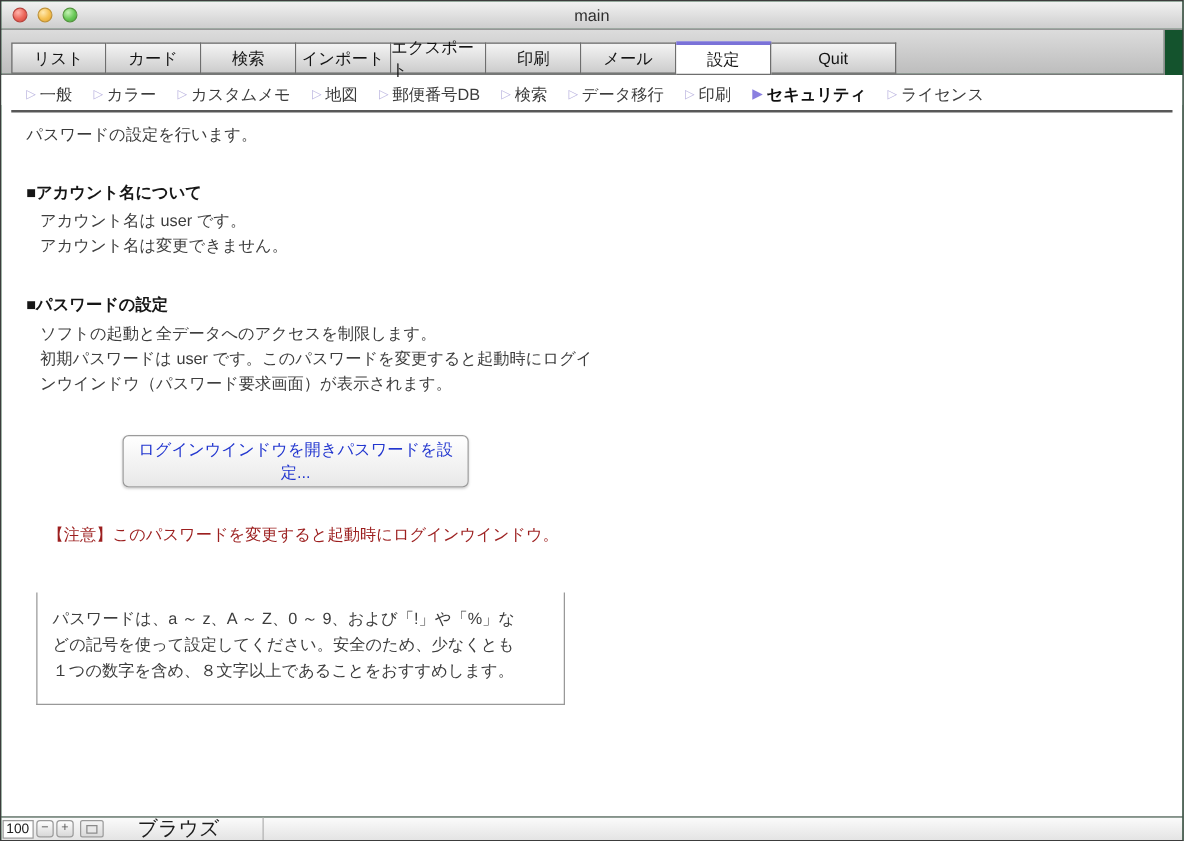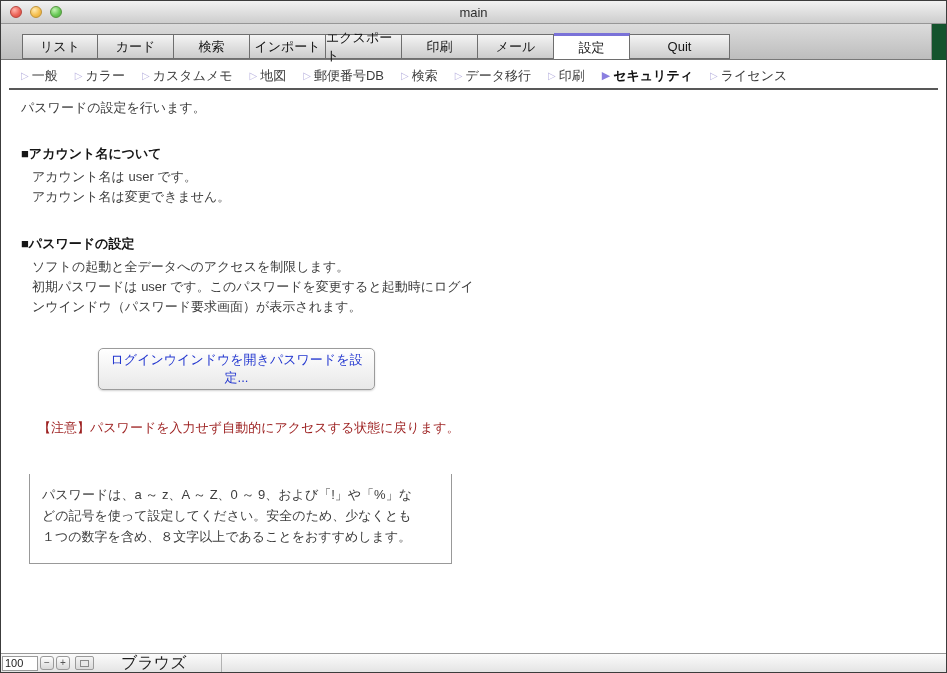--- a/index.html
+++ b/index.html
@@ -34,21 +34,21 @@
   }
 
   
   .tabbar {
     height: 36px; flex: 0 0 36px;
     width: 931px;
     background: linear-gradient(#dcdcdc, #bdbdbd);
     border-bottom: 1px solid #787878;
     border-right: 1px solid #8d8d8d;
     display: flex; align-items: flex-end;
-    padding-left: 21px;
+    padding-left: 8px;
     position: relative; z-index: 3;
   }
   .tab {
     width: 76px; height: 25px;
     display: flex; align-items: center; justify-content: center;
     font-size: 13px; color: #141414;
     background: linear-gradient(#f4f4f4, #cccccc);
     border: 1px solid #6e6e6e;
     cursor: default;
   }
@@ -117,21 +117,21 @@
   
   .statusbar {
     height: 19px; flex: 0 0 19px;
     border-top: 1px solid #989898;
     background: linear-gradient(#fbfbfb, #e4e4e4);
     display: flex; align-items: center;
     padding-left: 1px;
     position: relative; z-index: 3;
   }
   .zoom-box {
-    width: 36px; height: 15px;
+    width: 25px; height: 15px;
     background: #fff; border: 1px solid #9a9a9a;
     font-size: 11px; color: #222;
     display: flex; align-items: center; padding-left: 2px;
   }
   .zoom-btn {
     width: 14px; height: 14px; margin-left: 2px;
     border: 1px solid #9a9a9a; border-radius: 3px;
     background: linear-gradient(#fefefe, #d8d8d8);
     display: flex; align-items: center; justify-content: center;
     font-size: 10px; color: #555; line-height: 1;
@@ -248,21 +248,21 @@
     </div>
 
     <div class="section">
       <div class="sec-head">■パスワードの設定</div>
       <div class="sec-line">ソフトの起動と全データへのアクセスを制限します。</div>
       <div class="sec-line">初期パスワードは  user です。このパスワードを変更すると起動時にログインウインドウ（パスワード要求画面）が表示されます。</div>
     </div>
 
     <button class="login-btn">ログインウインドウを開きパスワードを設定...</button>
 
-    <div class="warning">【注意】パスワードを入力せず自動的にアクセスする状態に戻ります。</div>
+    <div class="warning">【注意】このパスワードを変更すると起動時にログインウインドウ。</div>
 
     <div class="hintbox">
       <div class="hint-body">
         <div class="hint-p">パスワードは、a ～ z、A ～ Z、0 ～ 9、および「!」や「%」などの記号を使って設定してください。安全のため、少なくとも１つの数字を含め、８文字以上であることをおすすめします。</div>
       </div>
     </div>
 
   </div>
 
   <div class="statusbar">

